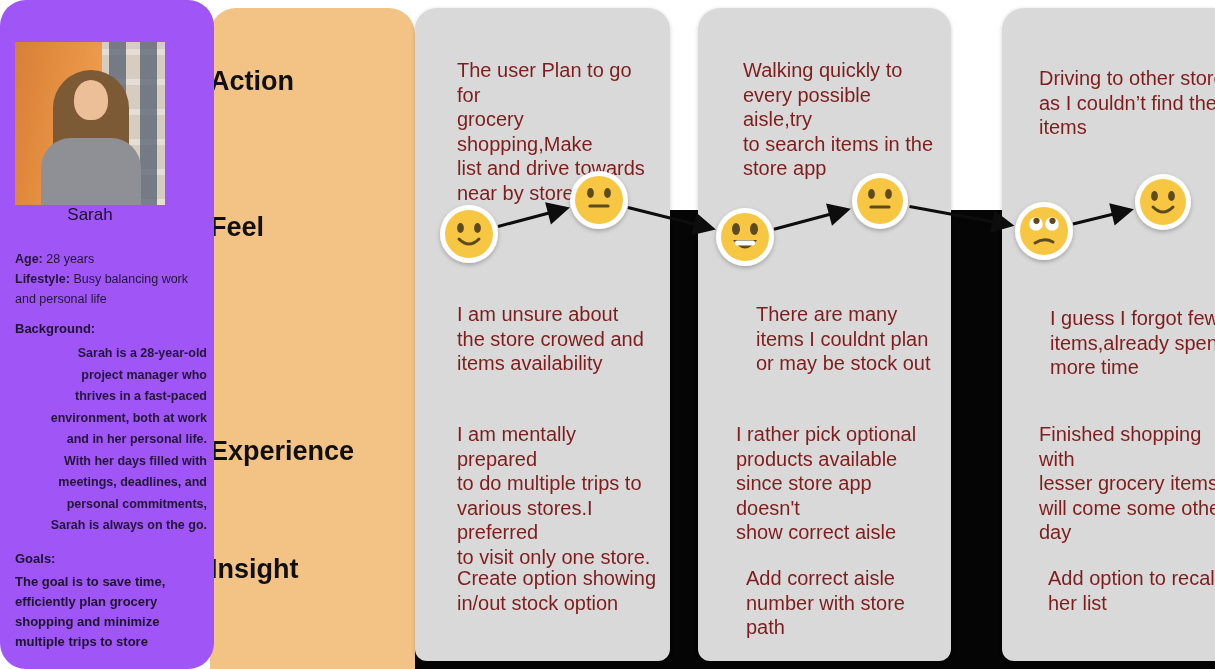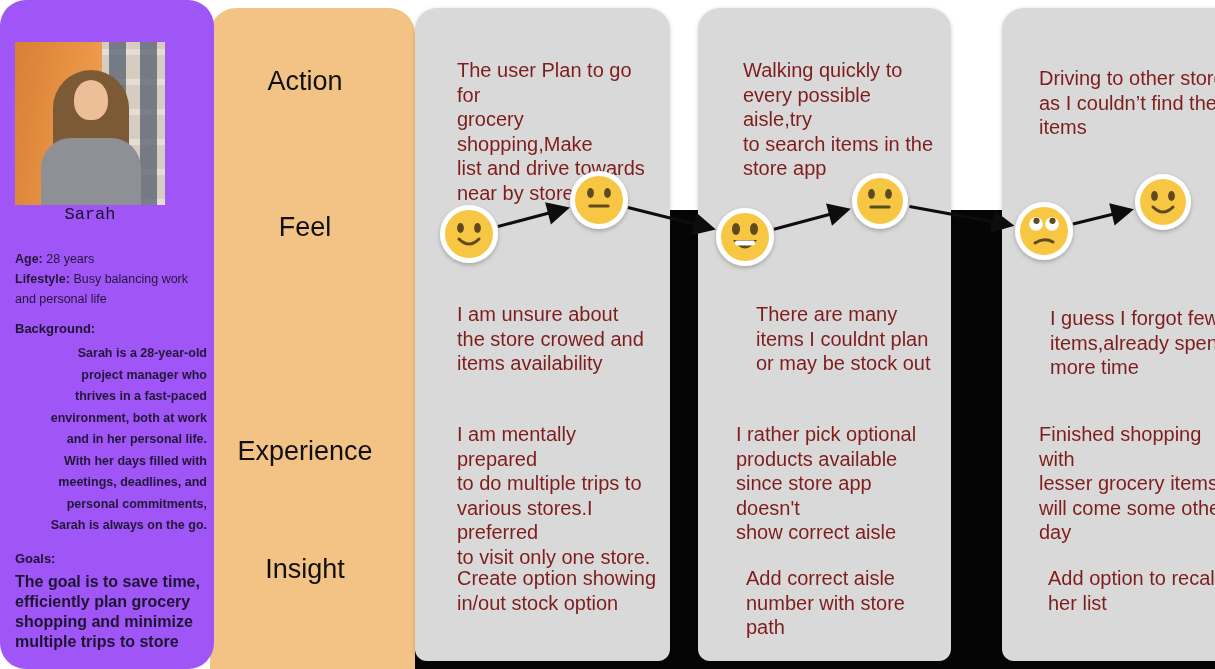--- a/index.html
+++ b/index.html
@@ -12,31 +12,31 @@
 
   
   .sidebar{position:absolute;left:0;top:0;width:214px;height:669px;background:#A055F7;border-radius:26px;z-index:2;}
   .photo{position:absolute;left:15px;top:42px;width:150px;height:163px;overflow:hidden;background:linear-gradient(100deg,#d87f35 0%,#ef9d4e 55%,#e8a95e 100%);}
   .photo .building{position:absolute;right:0;top:0;width:42%;height:100%;background-color:#d6ccc0;
     background-image:repeating-linear-gradient(90deg,rgba(84,96,112,0) 0 7px,rgba(84,96,112,.75) 7px 24px,rgba(84,96,112,0) 24px 31px),
                      repeating-linear-gradient(0deg,rgba(255,255,255,.35) 0 6px,rgba(0,0,0,0) 6px 30px);}
   .photo .hair{position:absolute;left:38px;top:28px;width:76px;height:120px;background:#7c5a36;border-radius:38px 38px 30% 30%;}
   .photo .face{position:absolute;left:59px;top:38px;width:34px;height:40px;background:#ecbf98;border-radius:50% 50% 45% 45%;}
   .photo .body{position:absolute;left:26px;top:96px;width:100px;height:70px;background:#8f9095;border-radius:30px 30px 0 0;}
-  .persona-name{position:absolute;left:15px;top:205px;width:150px;text-align:center;font-size:17px;color:#181028;font-family:Liberation Mono, monospace;}
+  .persona-name{position:absolute;left:15px;top:205px;width:150px;text-align:center;font-size:17px;color:#181028;}
   .persona-meta{position:absolute;left:15px;top:249px;width:185px;font-size:12.5px;line-height:20px;color:#231737;font-weight:500;}
   .persona-meta b{font-weight:700;text-align:center;}
   .bg-label{position:absolute;left:15px;top:321px;width:185px;font-size:13px;font-weight:700;color:#1d1430;}
   .bg-text{position:absolute;left:15px;top:343px;width:192px;font-size:12.5px;line-height:21.5px;font-weight:700;color:#231737;white-space:pre-line;text-align:right;}
   .goals-label{position:absolute;left:15px;top:551px;width:185px;font-size:13px;font-weight:700;color:#1d1430;}
-  .goals-text{position:absolute;left:15px;top:572px;width:192px;font-size:16px;line-height:20px;font-weight:700;color:#1d1430;white-space:pre-line;}
+  .goals-text{position:absolute;left:15px;top:572px;width:192px;font-size:13px;line-height:20px;font-weight:700;color:#1d1430;white-space:pre-line;}
 
   
   .label-col{position:absolute;left:210px;top:8px;width:205px;height:661px;background:#F3C385;border-radius:26px 26px 0 0;z-index:1;}
-  .row-label{position:absolute;left:0;width:190px;text-align:center;font-size:27px;color:#101010;font-weight:400;}
+  .row-label{position:absolute;left:0;width:190px;text-align:left;font-size:27px;color:#101010;font-weight:700;}
   .row-label.r0{top:58px}
   .row-label.r1{top:204px}
   .row-label.r2{top:306px}
   .row-label.r3{top:428px}
   .row-label.r4{top:546px}
 
   
   .stage{position:absolute;top:8px;height:653px;background:#D9D9D9;border-radius:22px 22px 12px 12px;z-index:1;box-shadow:0 1px 4px rgba(0,0,0,.18);}
   .stage1{left:415px;width:255px;}
   .stage2{left:690px;width:253px;margin-left:8px;}

